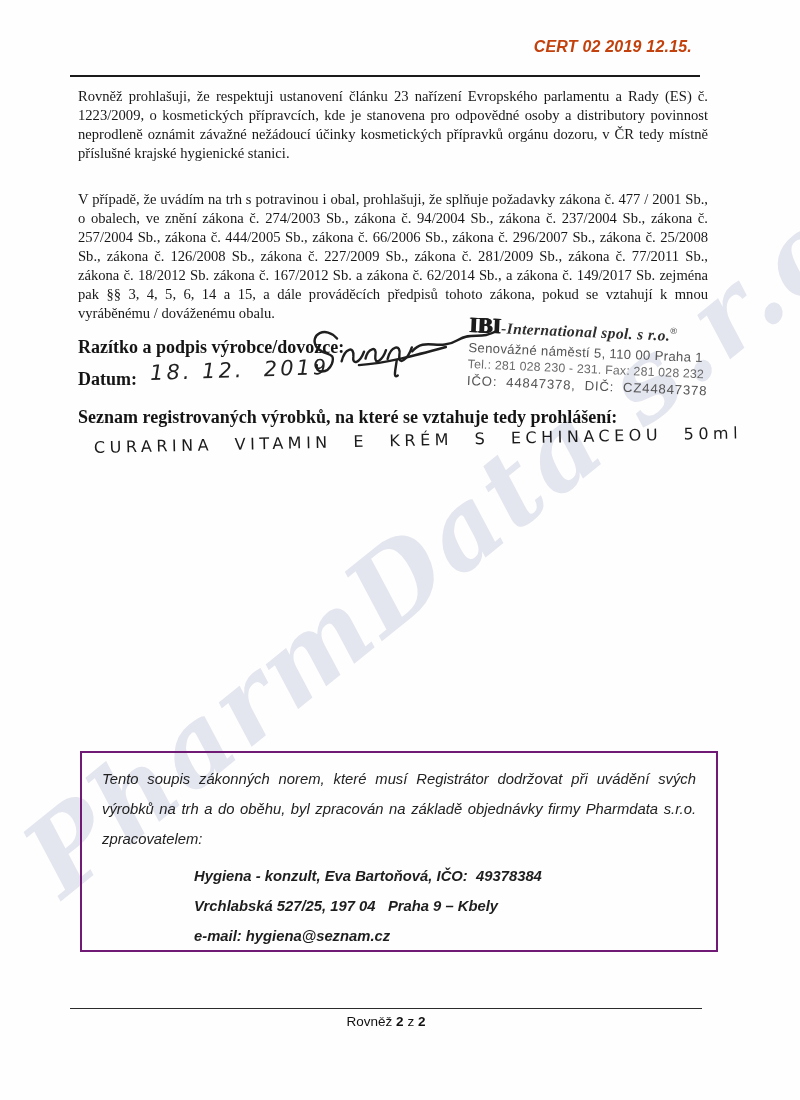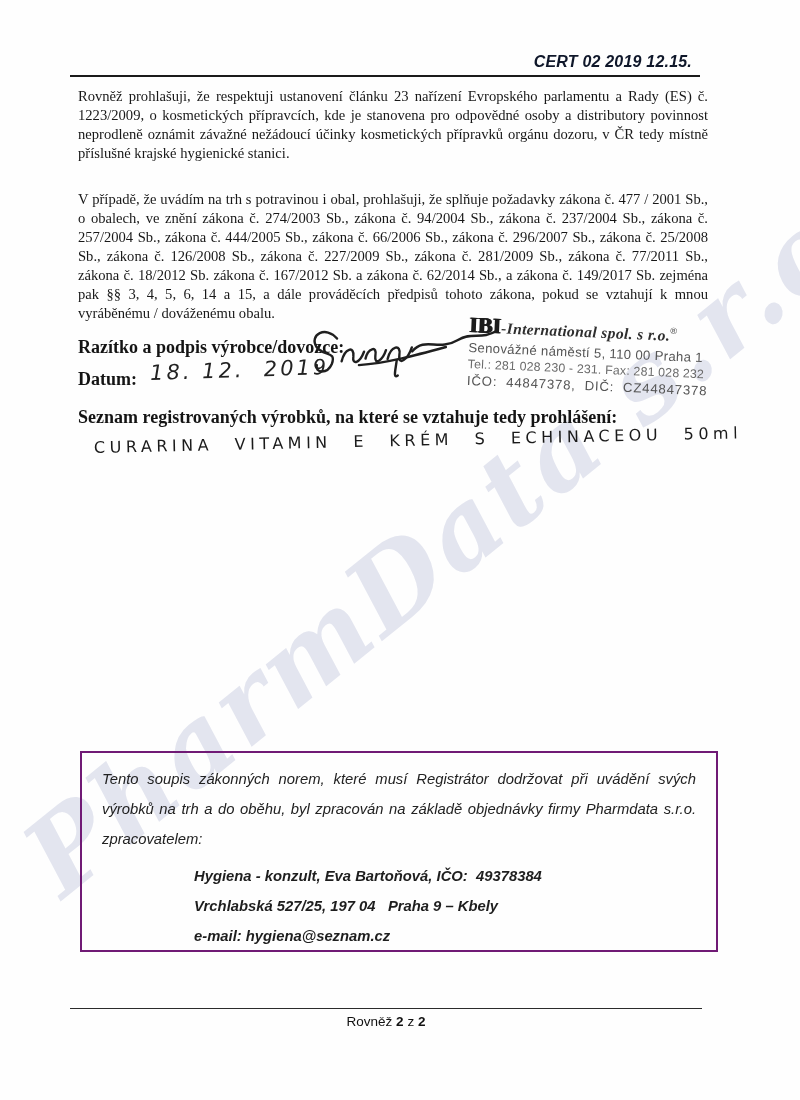--- a/index.html
+++ b/index.html
@@ -25,24 +25,24 @@
     font-size:106px;
     letter-spacing:4px;
     color:#e3e5ef;
     white-space:nowrap;
     transform:rotate(-39deg);
     transform-origin:50% 50%;
     user-select:none;
   }
   
   .header-code{
-    position:absolute;top:53px;right:108px;
+    position:absolute;top:38px;right:108px;
     font-family:"Liberation Sans", sans-serif;
     font-style:italic;font-weight:bold;
-    font-size:16px;color:#0f172a;
+    font-size:16px;color:#c2410c;
     letter-spacing:0.2px;
   }
   .rule-top{
     position:absolute;left:70px;top:75px;width:630px;height:0;
     border-top:2px solid #1a1a1a;
   }
   
   .para{
     position:absolute;left:78px;width:630px;
     font-size:14.6px;line-height:19px;

